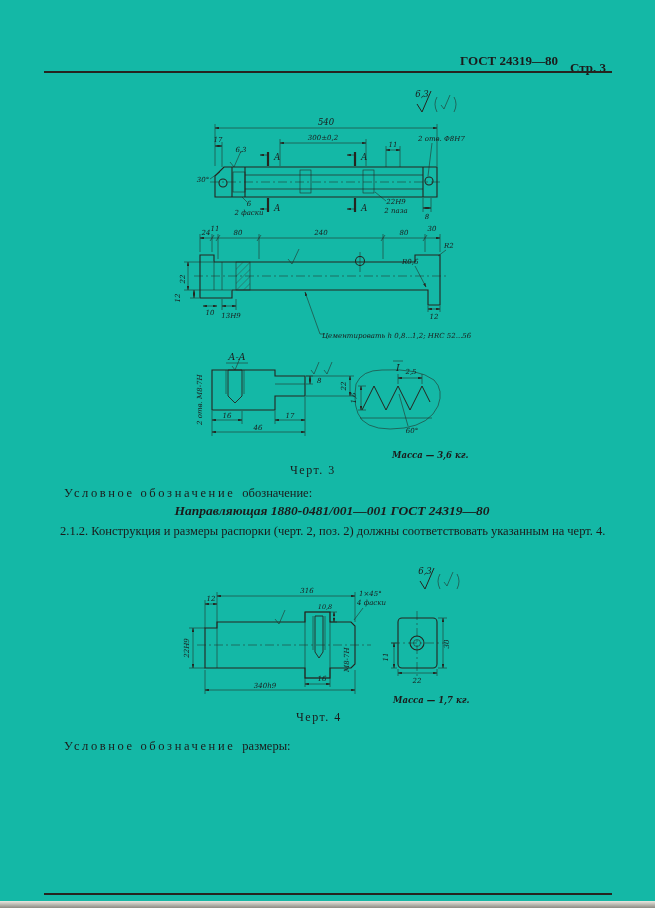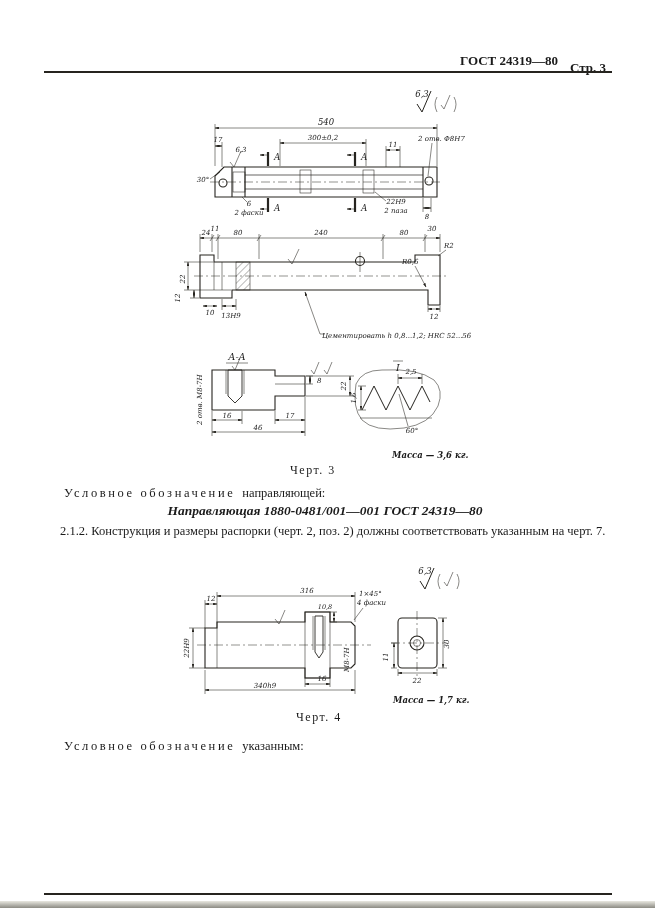--- a/index.html
+++ b/index.html
@@ -1,17 +1,17 @@
 <!DOCTYPE html>
 <html><head>
 <meta charset="utf-8">
 <style>
   html,body{margin:0;padding:0;}
   body{background:#cfcfc8;display:flex;justify-content:center;font-family:"Liberation Serif",serif;}
-  .page{position:relative;width:655px;height:908px;background:#ffffff;overflow:hidden;color:#1b1b1b;}
+  .page{position:relative;width:655px;height:908px;background:#14b8a6;overflow:hidden;color:#1b1b1b;}
   .hdr{position:absolute;font-weight:bold;font-size:13px;white-space:nowrap;}
   .rule{position:absolute;background:#26241f;}
   .fig{position:absolute;}
   .caption{position:absolute;font-size:12px;letter-spacing:1.5px;white-space:nowrap;}
   .heading{position:absolute;font-size:12.5px;white-space:nowrap;}
   .spaced{letter-spacing:2.6px;}
   .rest{margin-left:7px;}
   .desig{position:absolute;font-style:italic;font-weight:bold;font-size:13.5px;text-align:center;white-space:nowrap;}
   .body-text{position:absolute;font-size:12.5px;line-height:13.5px;text-align:justify;}
   svg text{fill:#1b1b1b;font-family:"DejaVu Serif",serif;font-style:italic;}
@@ -229,24 +229,24 @@
       <text x="186" y="318" class="t7" text-anchor="middle" transform="rotate(-90 186,318)">1,6</text>
       <text x="242" y="353" class="t7" text-anchor="middle">60°</text>
     </g>
 
     <text x="222" y="378" class="t8 mass">Масса — 3,6 кг.</text>
   </svg>
 
   <div class="caption" style="left:290px;top:463px;">Черт. 3</div>
 
   <div class="heading" style="left:64px;top:486px;">
-    <span class="spaced">Условное обозначение</span><span class="rest">направляющей:</span>
+    <span class="spaced">Условное обозначение</span><span class="rest">обозначение:</span>
   </div>
-  <div class="desig" style="left:5px;top:503px;width:640px;">Направляющая 1880-0481/001—001 ГОСТ 24319—80</div>
-  <div class="body-text" style="left:37px;top:525px;width:582px;text-indent:23px;">2.1.2. Конструкция и размеры распорки (черт. 2, поз. 2) должны соответствовать указанным на черт. 7.</div>
+  <div class="desig" style="left:12px;top:503px;width:640px;">Направляющая 1880-0481/001—001 ГОСТ 24319—80</div>
+  <div class="body-text" style="left:37px;top:525px;width:582px;text-indent:23px;">2.1.2. Конструкция и размеры распорки (черт. 2, поз. 2) должны соответствовать указанным на черт. 4.</div>
 
   <svg class="fig" style="left:175px;top:560px;" width="310" height="155" viewBox="0 0 310 155">
     <defs>
       <pattern id="h4" patternUnits="userSpaceOnUse" width="5" height="5" patternTransform="rotate(45)">
         <line x1="0" y1="0" x2="0" y2="5" stroke="#3a3a37" stroke-width="0.7"></line>
       </pattern>
       <marker id="ar4" viewBox="0 0 10 6" refX="9" refY="3" markerWidth="8" markerHeight="5" orient="auto-start-reverse">
         <path d="M0,0 L10,3 L0,6 Z" fill="#26241f"></path>
       </marker>
     </defs>
@@ -322,19 +322,19 @@
       <text x="213" y="97" class="t7" text-anchor="middle" transform="rotate(-90 213,97)">11</text>
       <text x="242" y="123" class="t7" text-anchor="middle">22</text>
     </g>
 
     <text x="218" y="143" class="t8 mass">Масса — 1,7 кг.</text>
   </svg>
 
   <div class="caption" style="left:296px;top:710px;">Черт. 4</div>
 
   <div class="heading" style="left:64px;top:739px;">
-    <span class="spaced">Условное обозначение</span><span class="rest">указанным:</span>
+    <span class="spaced">Условное обозначение</span><span class="rest">размеры:</span>
   </div>
 
   <div class="rule" style="left:44px;top:893px;width:568px;height:1.5px;"></div>
   <div class="scanedge"></div>
 
 </div>
 
 </body></html>

